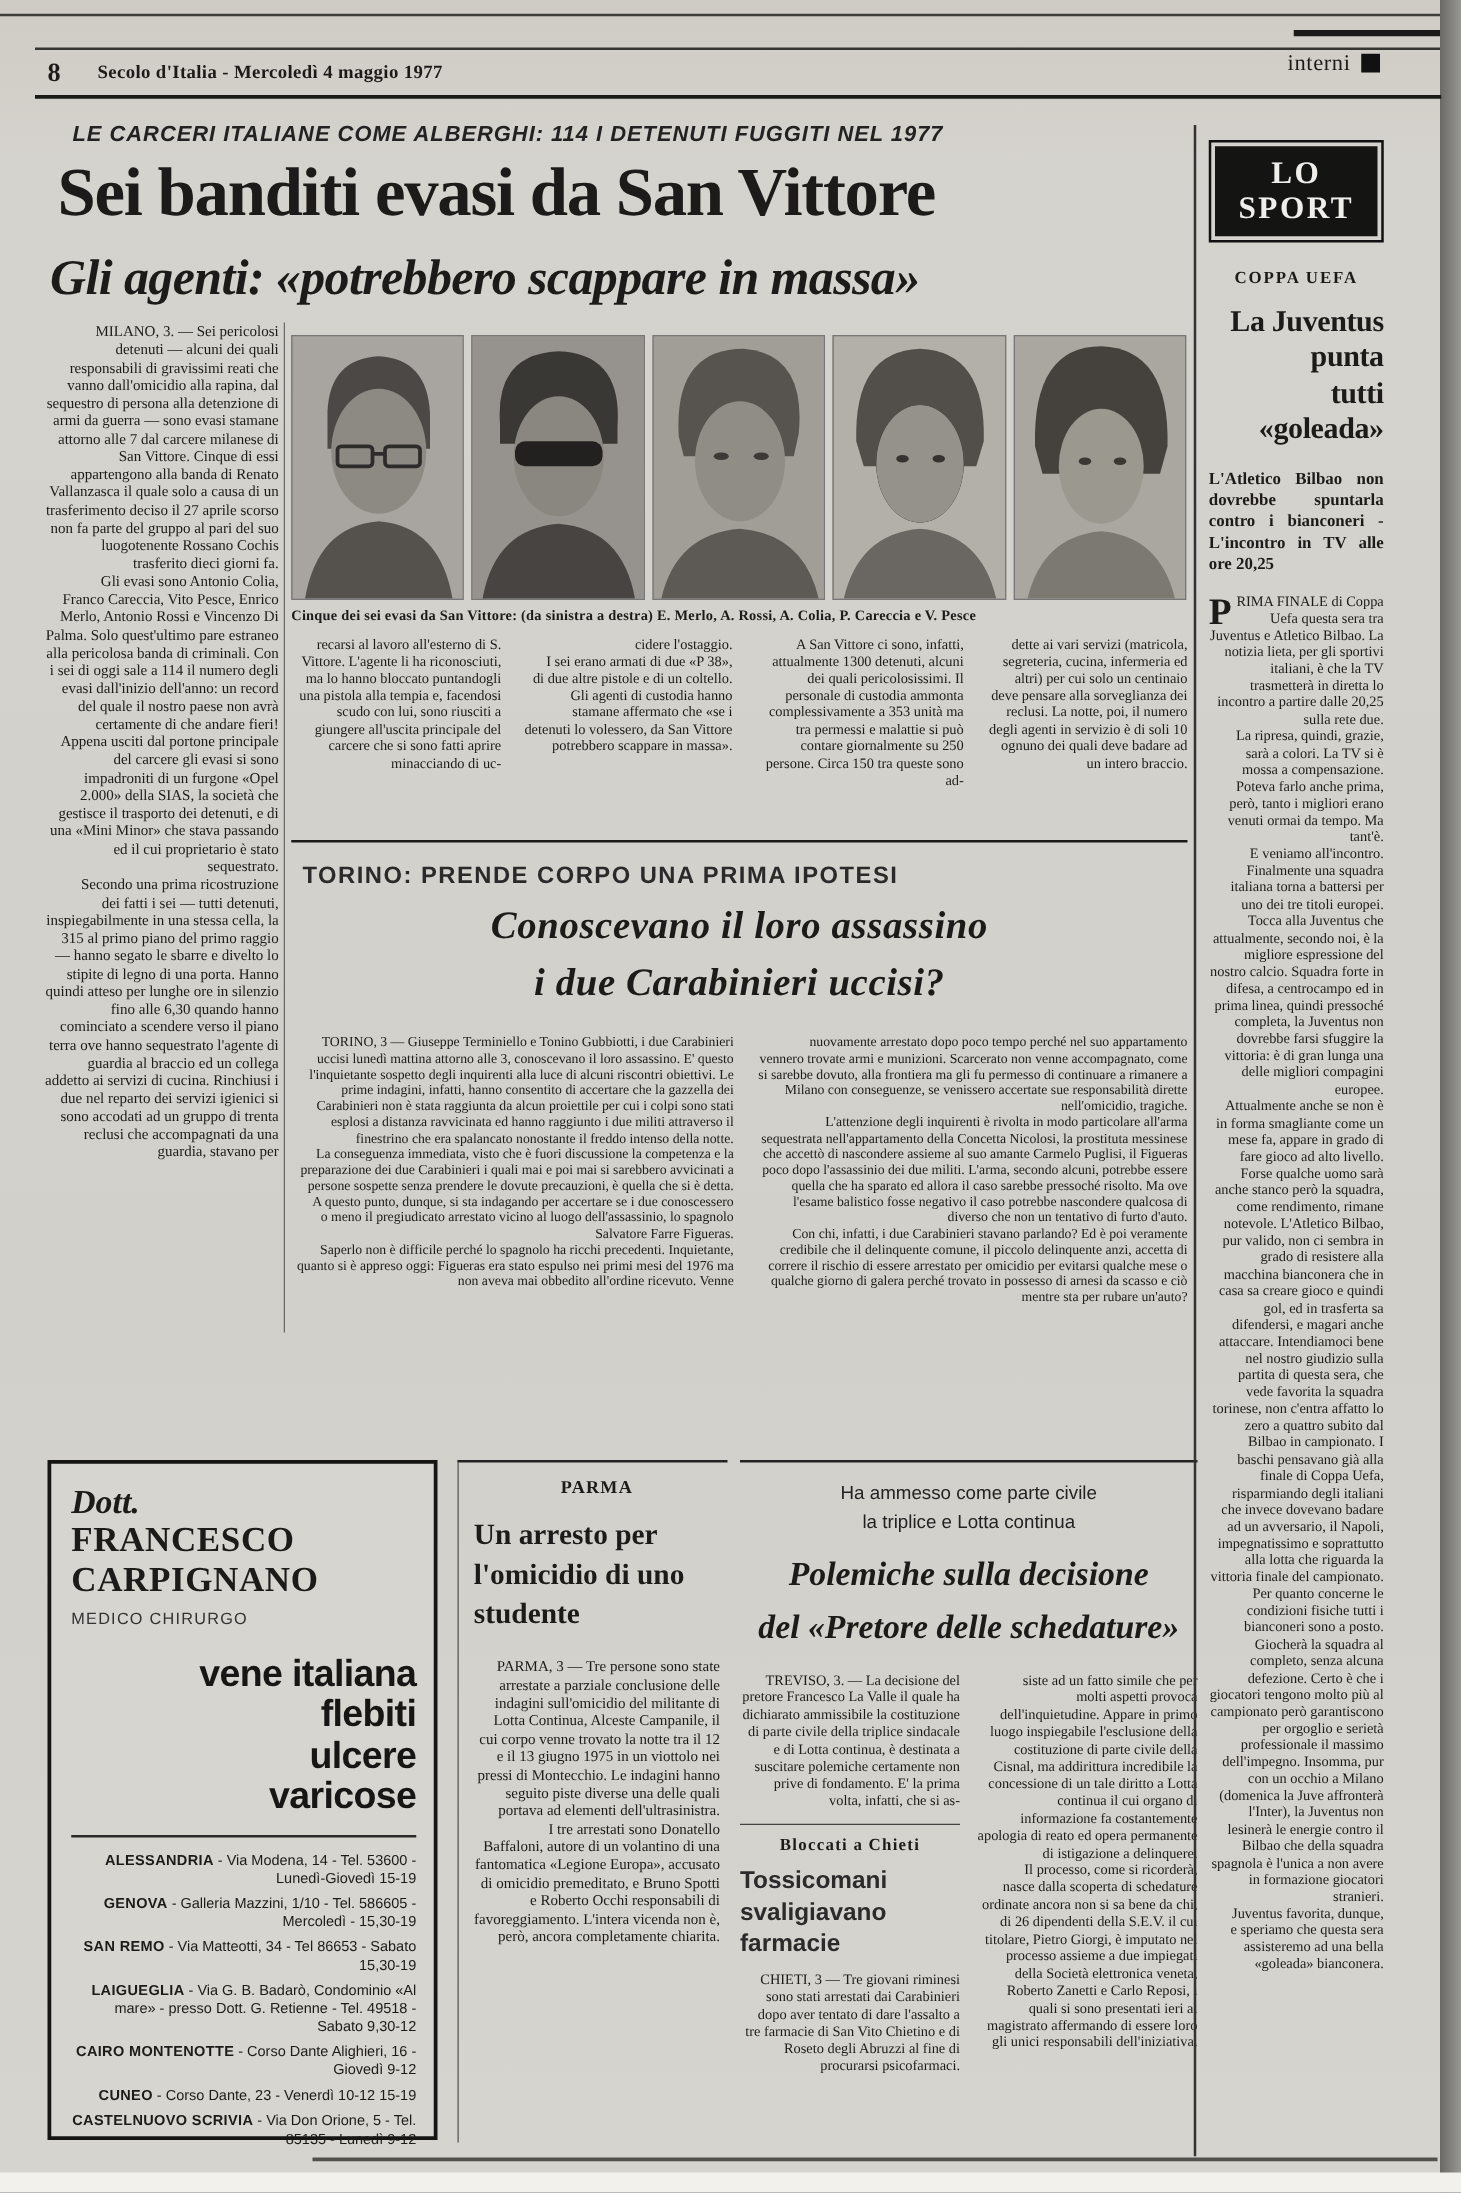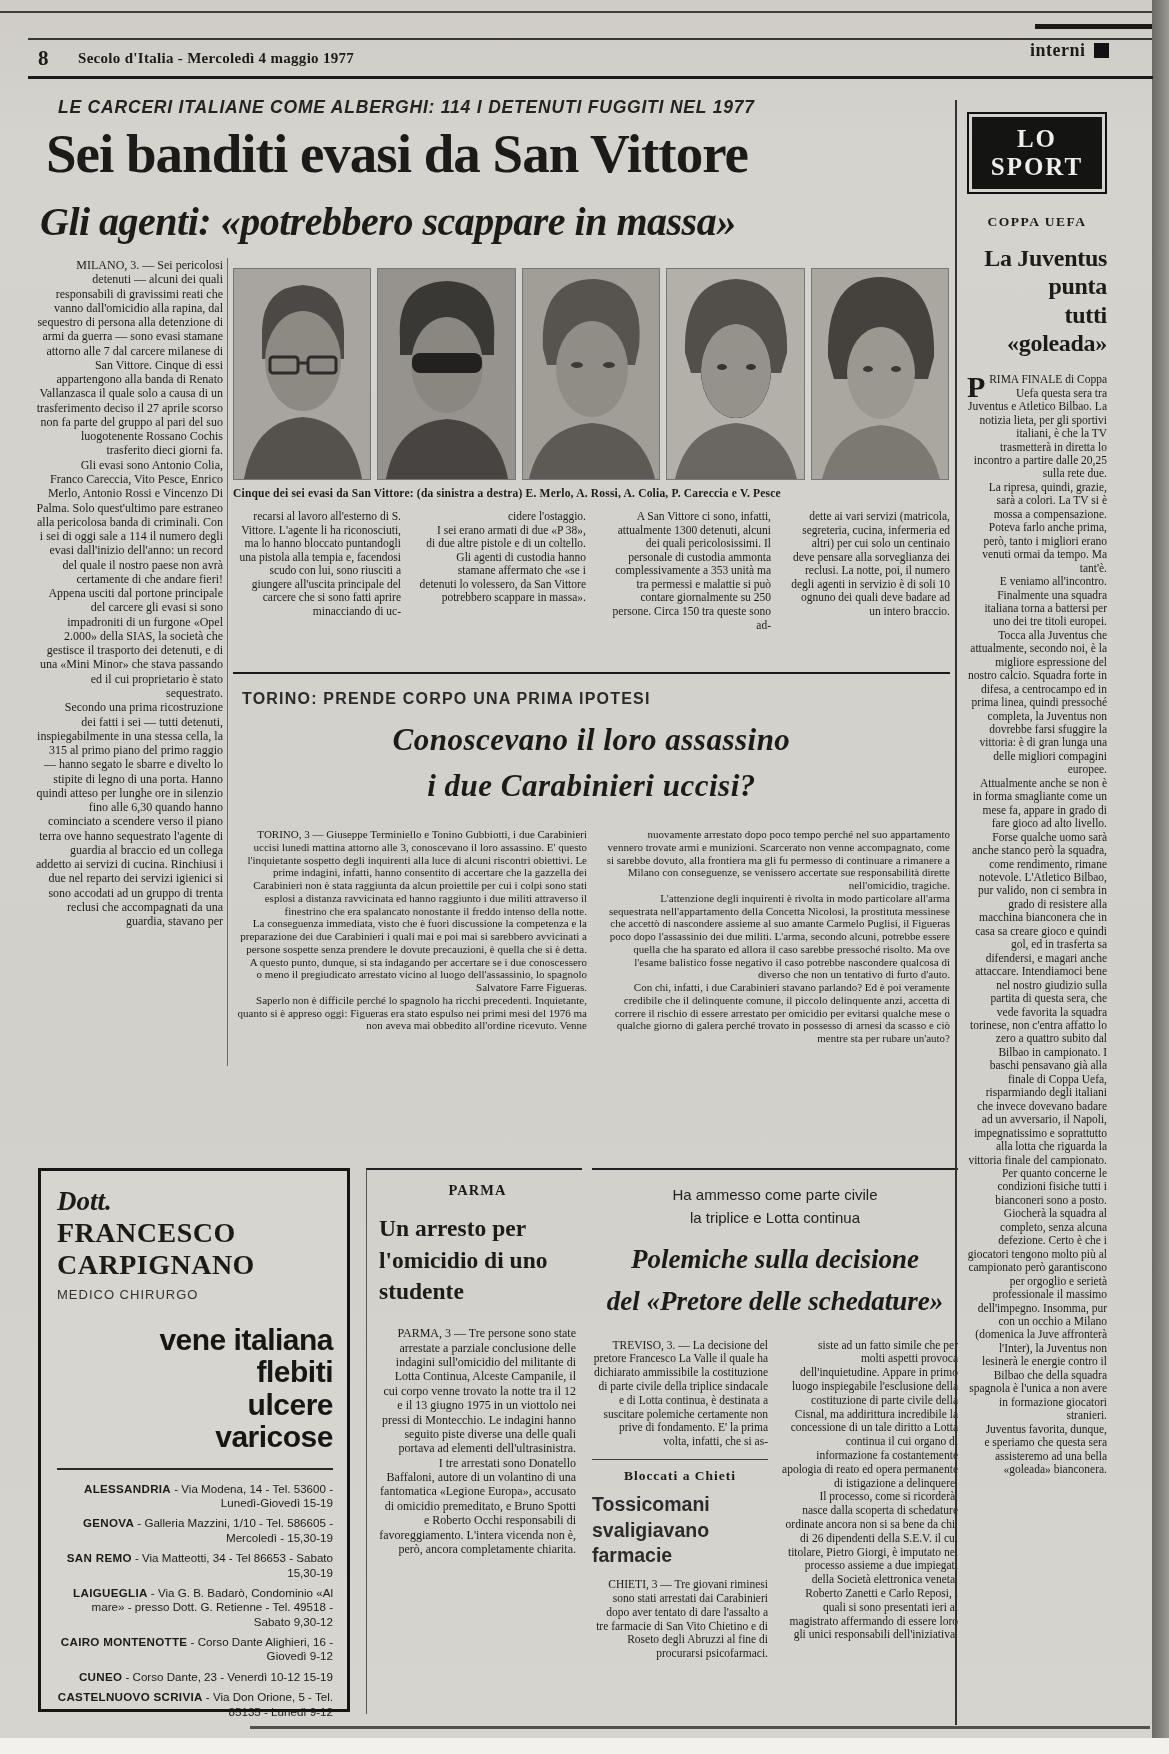--- a/index.html
+++ b/index.html
@@ -8,40 +8,40 @@
     background-image:linear-gradient(180deg,#cfccc6 0%,#d5d3cd 8%,#d2d0ca 60%,#d6d4ce 100%);
     font-family:"Liberation Serif",serif;color:#1c1b19;overflow:hidden;}
   .abs{position:absolute;}
   .rule{background:#1a1a18;}
   .justify{text-align:justify;}
   p{margin:0;text-align:right;}
 
   
   .pagenum{font-size:21px;font-weight:bold;}
   .masthead{font-size:15px;font-weight:bold;letter-spacing:.3px;}
-  .section-label{font-size:18px;font-weight:bold;letter-spacing:.5px;}
+  .section-label{font-size:18px;font-weight:normal;letter-spacing:.5px;}
   .section-sq{width:15px;height:15px;background:#111;display:inline-block;margin-left:8px;vertical-align:-2px;}
 
   
   .kicker{font-family:"Liberation Sans",sans-serif;font-style:italic;font-weight:bold;
     font-size:17.5px;letter-spacing:.8px;color:#222;}
   .headline{font-size:55px;font-weight:bold;letter-spacing:-1px;line-height:1;}
   .subheadline{font-size:40px;font-weight:bold;font-style:italic;letter-spacing:-.5px;}
   .bodytext{font-size:12px;line-height:1.19;}
   .bodytext p{text-indent:13px;}
   .smallcol{font-size:11.5px;line-height:1.18;}
   .smallcol p{text-indent:12px;}
   .caption{font-size:11.5px;font-weight:bold;letter-spacing:.2px;}
 
   
   .photos{display:flex;gap:6px;}
   .mug{width:138px;height:210px;background:#9a9792;overflow:hidden;border:1px solid #777;}
 
   
-  .t-kicker{font-family:"Liberation Sans",sans-serif;font-weight:bold;font-size:16px;letter-spacing:1.2px;color:#2a2a2a;}
+  .t-kicker{font-family:"Liberation Sans",sans-serif;font-weight:bold;font-size:19px;letter-spacing:1.2px;color:#2a2a2a;}
   .t-head{font-size:31px;font-weight:bold;font-style:italic;text-align:center;letter-spacing:.5px;}
   .t-col{font-size:11px;line-height:1.16;overflow:hidden;}
   .t-col p{text-indent:12px;}
 
   
   .adbox{border:3px solid #151513;background:#d7d5cf;box-sizing:border-box;padding:16px 14px 10px 16px;}
   .ad-dott{font-size:27px;font-weight:bold;font-style:italic;line-height:1.1;}
   .ad-name{font-size:28px;font-weight:bold;letter-spacing:.5px;line-height:1.15;}
   .ad-prof{font-size:13px;letter-spacing:1px;margin-top:6px;font-family:"Liberation Sans",sans-serif;color:#333;}
   .ad-services{margin:22px 0 6px 100px;}
@@ -265,20 +265,21 @@
   <div class="abs sidebar" style="left:955px;top:100px;width:160px;height:1625px;">
     <div class="sport-box">
       <div class="sport-box-in">LO SPORT</div>
     </div>
     <div class="sp-kicker">COPPA UEFA</div>
     <div class="sp-head">
         <p>La Juventus</p>
         <p>punta</p>
         <p>tutti «goleada»</p>
       </div>
+    <div class="sp-stand justify">L'Atletico Bilbao non dovrebbe spuntarla contro i bianconeri - L'incontro in TV alle ore 20,25</div>
     <div class="sport-body justify">
         <p>PRIMA FINALE di Coppa Uefa questa sera tra Juventus e Atletico Bilbao. La notizia lieta, per gli sportivi italiani, è che la TV trasmetterà in diretta lo incontro a partire dalle 20,25 sulla rete due.</p>
         <p>La ripresa, quindi, grazie, sarà a colori. La TV si è mossa a compensazione. Poteva farlo anche prima, però, tanto i migliori erano venuti ormai da tempo. Ma tant'è.</p>
         <p>E veniamo all'incontro. Finalmente una squadra italiana torna a battersi per uno dei tre titoli europei. Tocca alla Juventus che attualmente, secondo noi, è la migliore espressione del nostro calcio. Squadra forte in difesa, a centrocampo ed in prima linea, quindi pressoché completa, la Juventus non dovrebbe farsi sfuggire la vittoria: è di gran lunga una delle migliori compagini europee.</p>
         <p>Attualmente anche se non è in forma smagliante come un mese fa, appare in grado di fare gioco ad alto livello. Forse qualche uomo sarà anche stanco però la squadra, come rendimento, rimane notevole. L'Atletico Bilbao, pur valido, non ci sembra in grado di resistere alla macchina bianconera che in casa sa creare gioco e quindi gol, ed in trasferta sa difendersi, e magari anche attaccare. Intendiamoci bene nel nostro giudizio sulla partita di questa sera, che vede favorita la squadra torinese, non c'entra affatto lo zero a quattro subito dal Bilbao in campionato. I baschi pensavano già alla finale di Coppa Uefa, risparmiando degli italiani che invece dovevano badare ad un avversario, il Napoli, impegnatissimo e soprattutto alla lotta che riguarda la vittoria finale del campionato.</p>
         <p>Per quanto concerne le condizioni fisiche tutti i bianconeri sono a posto. Giocherà la squadra al completo, senza alcuna defezione. Certo è che i giocatori tengono molto più al campionato però garantiscono per orgoglio e serietà professionale il massimo dell'impegno. Insomma, pur con un occhio a Milano (domenica la Juve affronterà l'Inter), la Juventus non lesinerà le energie contro il Bilbao che della squadra spagnola è l'unica a non avere in formazione giocatori stranieri.</p>
         <p>Juventus favorita, dunque, e speriamo che questa sera assisteremo ad una bella «goleada» bianconera.</p>
       </div>
   </div>
 

